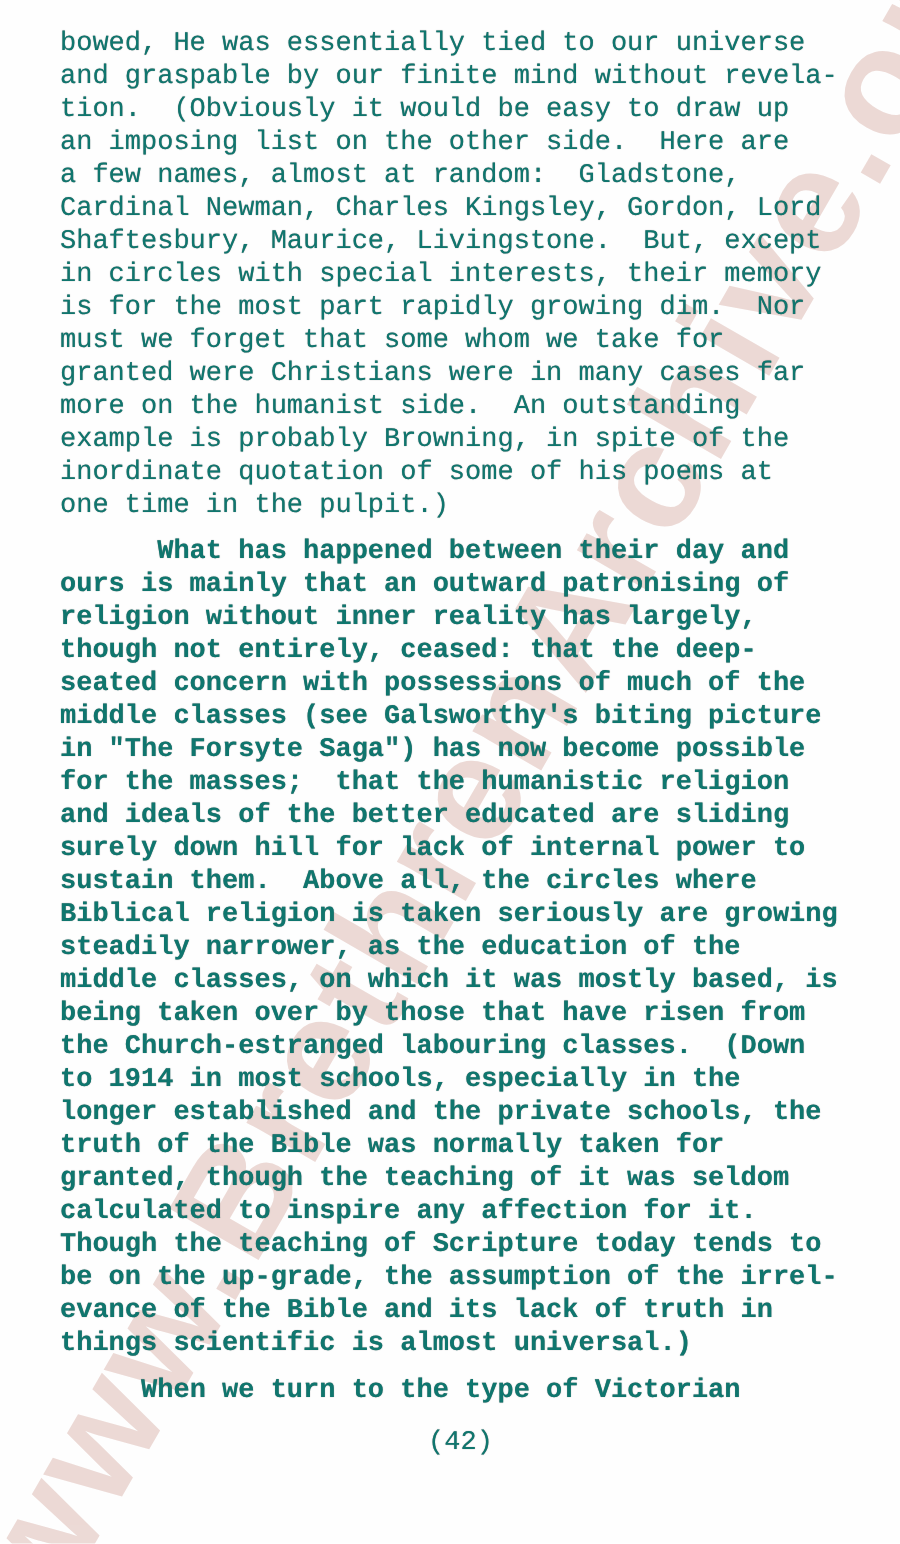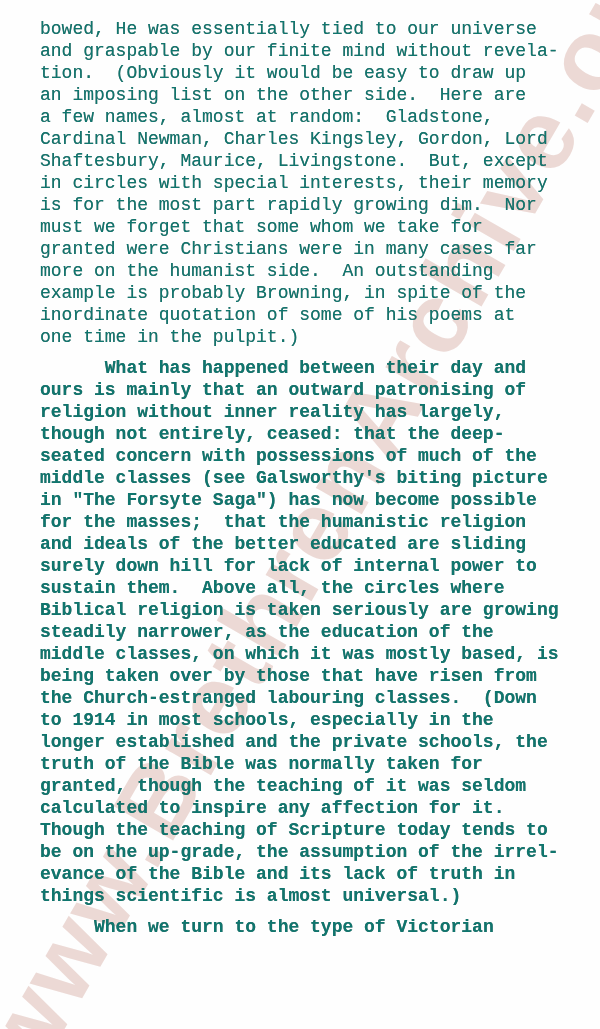--- a/index.html
+++ b/index.html
@@ -102,15 +102,16 @@
 to 1914 in most schools, especially in the
 longer established and the private schools, the
 truth of the Bible was normally taken for
 granted, though the teaching of it was seldom
 calculated to inspire any affection for it.
 Though the teaching of Scripture today tends to
 be on the up-grade, the assumption of the irrel-
 evance of the Bible and its lack of truth in
 things scientific is almost universal.)</div>
     <div class="para">     When we turn to the type of Victorian</div>
+    <div class="page-number">(42)</div>
   </div>
 
 </div>
 
 </body></html>

